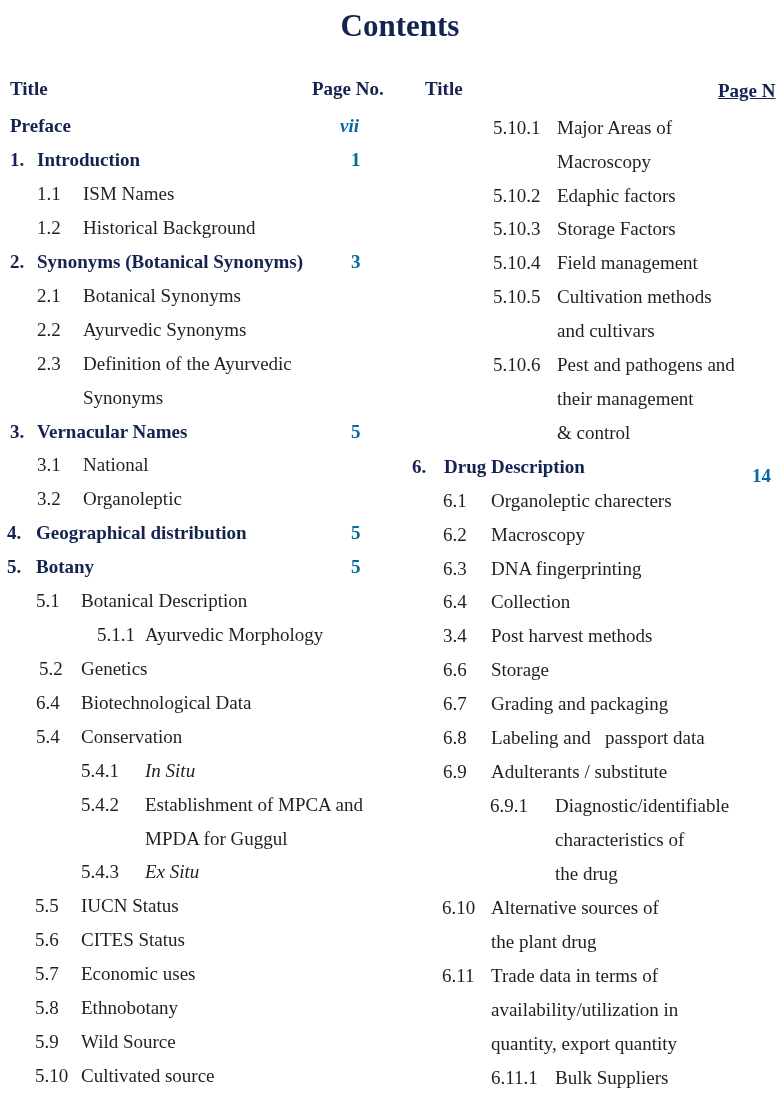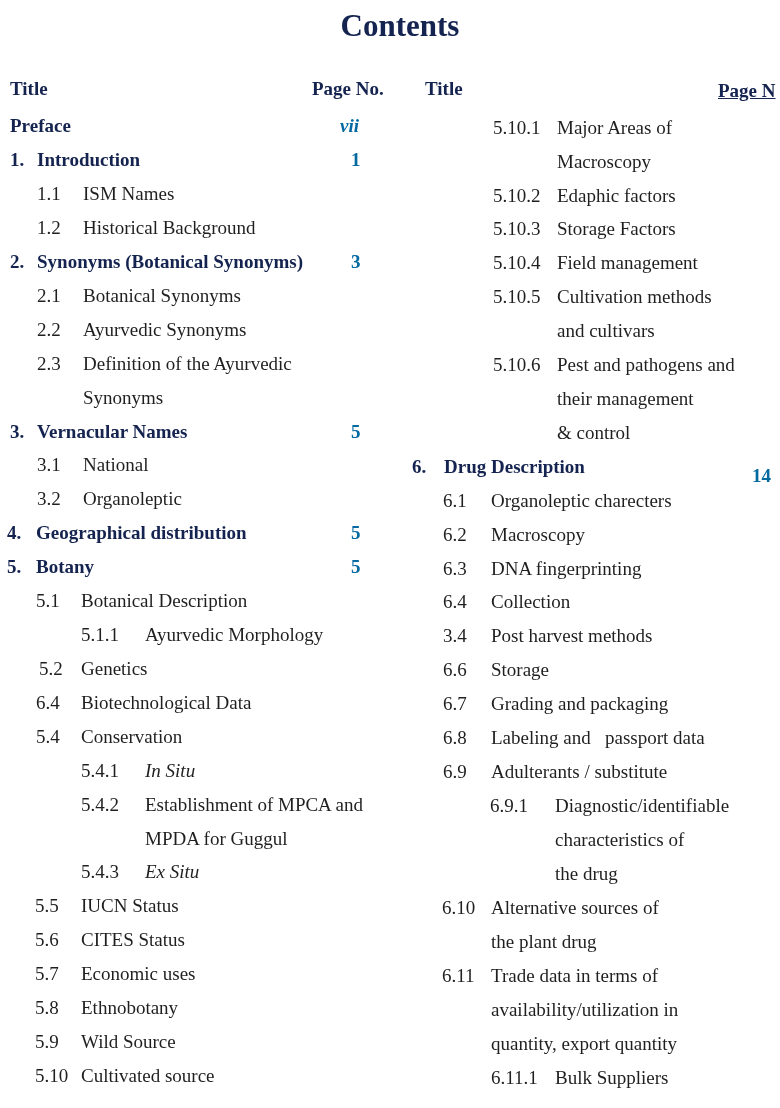--- a/index.html
+++ b/index.html
@@ -93,21 +93,21 @@
     <span class="num" style="left:0">5.</span>
     <span class="txt" style="left:29px">Botany</span>
   </div>
   <div class="pg" style="left:351px;top:556px;">5</div>
 
   <div class="line" style="left:36px;top:590px;">
     <span class="num" style="left:0">5.1</span>
     <span class="txt" style="left:45px">Botanical Description</span>
   </div>
   <div class="line" style="left:81px;top:624px;">
-    <span class="num" style="left:0">5.1.1</span>
+    <span class="num" style="left:16px">5.1.1</span>
     <span class="txt" style="left:64px">Ayurvedic Morphology</span>
   </div>
   <div class="line" style="left:39px;top:658px;">
     <span class="num" style="left:0">5.2</span>
     <span class="txt" style="left:42px">Genetics</span>
   </div>
   <div class="line" style="left:36px;top:692px;">
     <span class="num" style="left:0">6.4</span>
     <span class="txt" style="left:45px">Biotechnological Data</span>
   </div>

